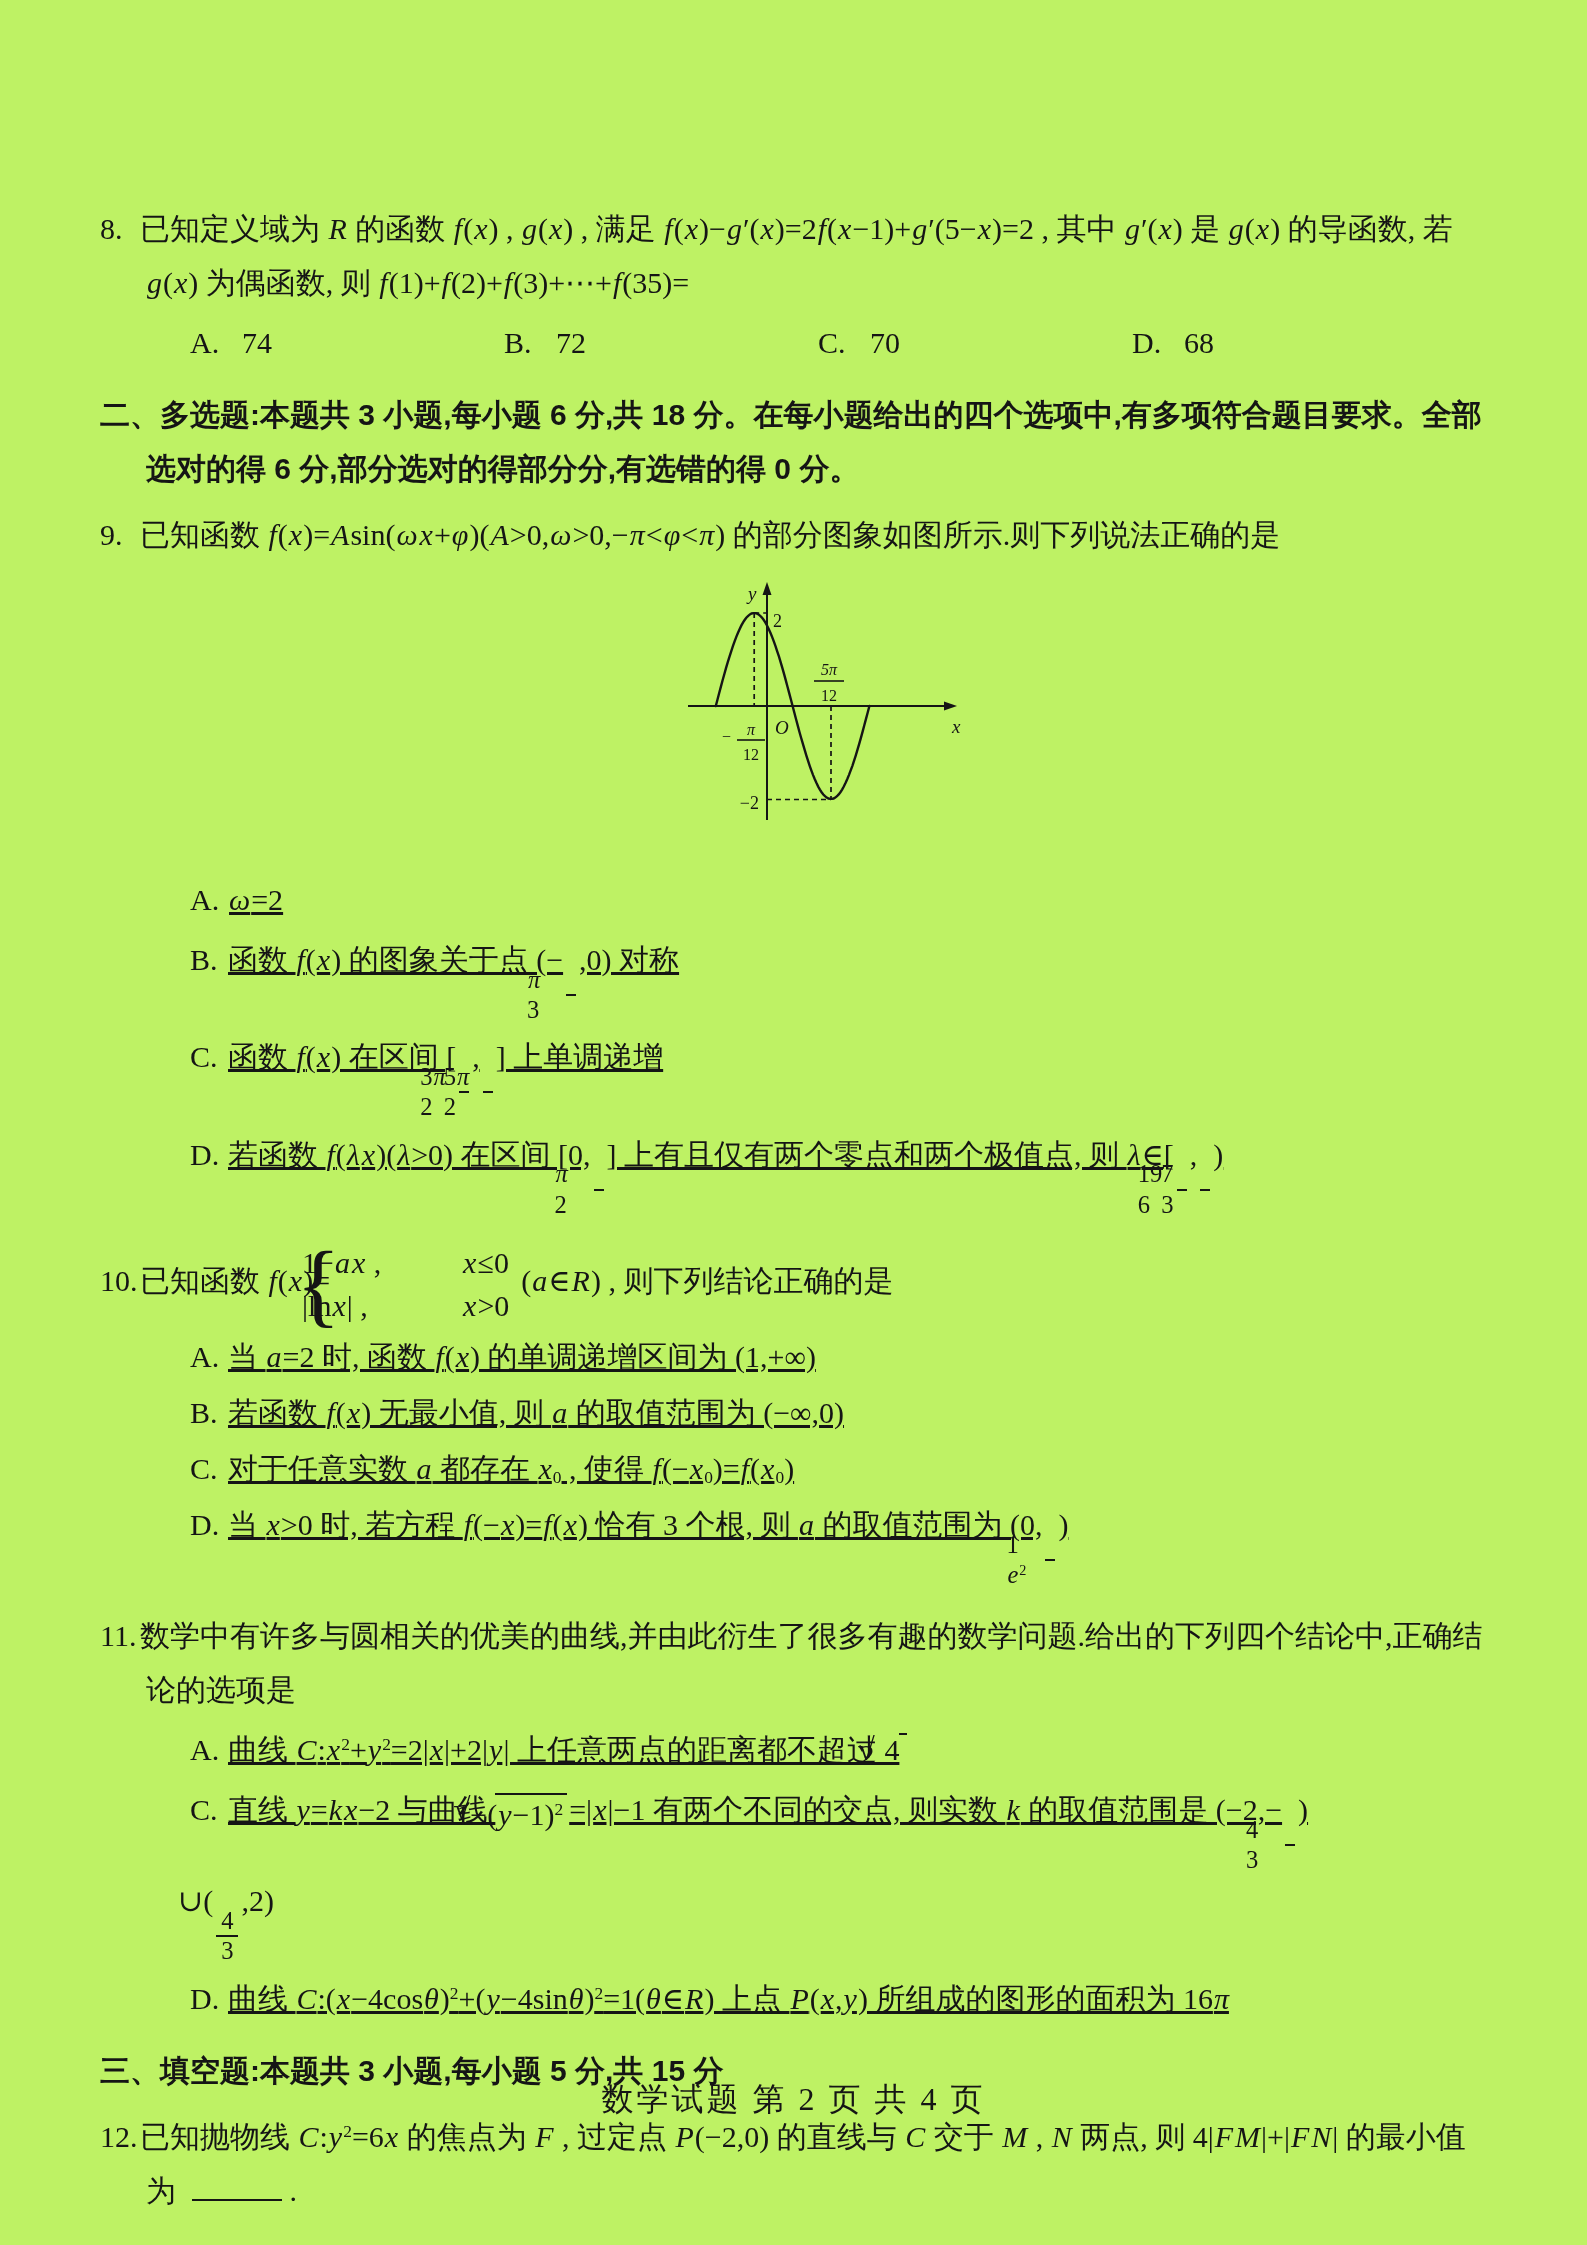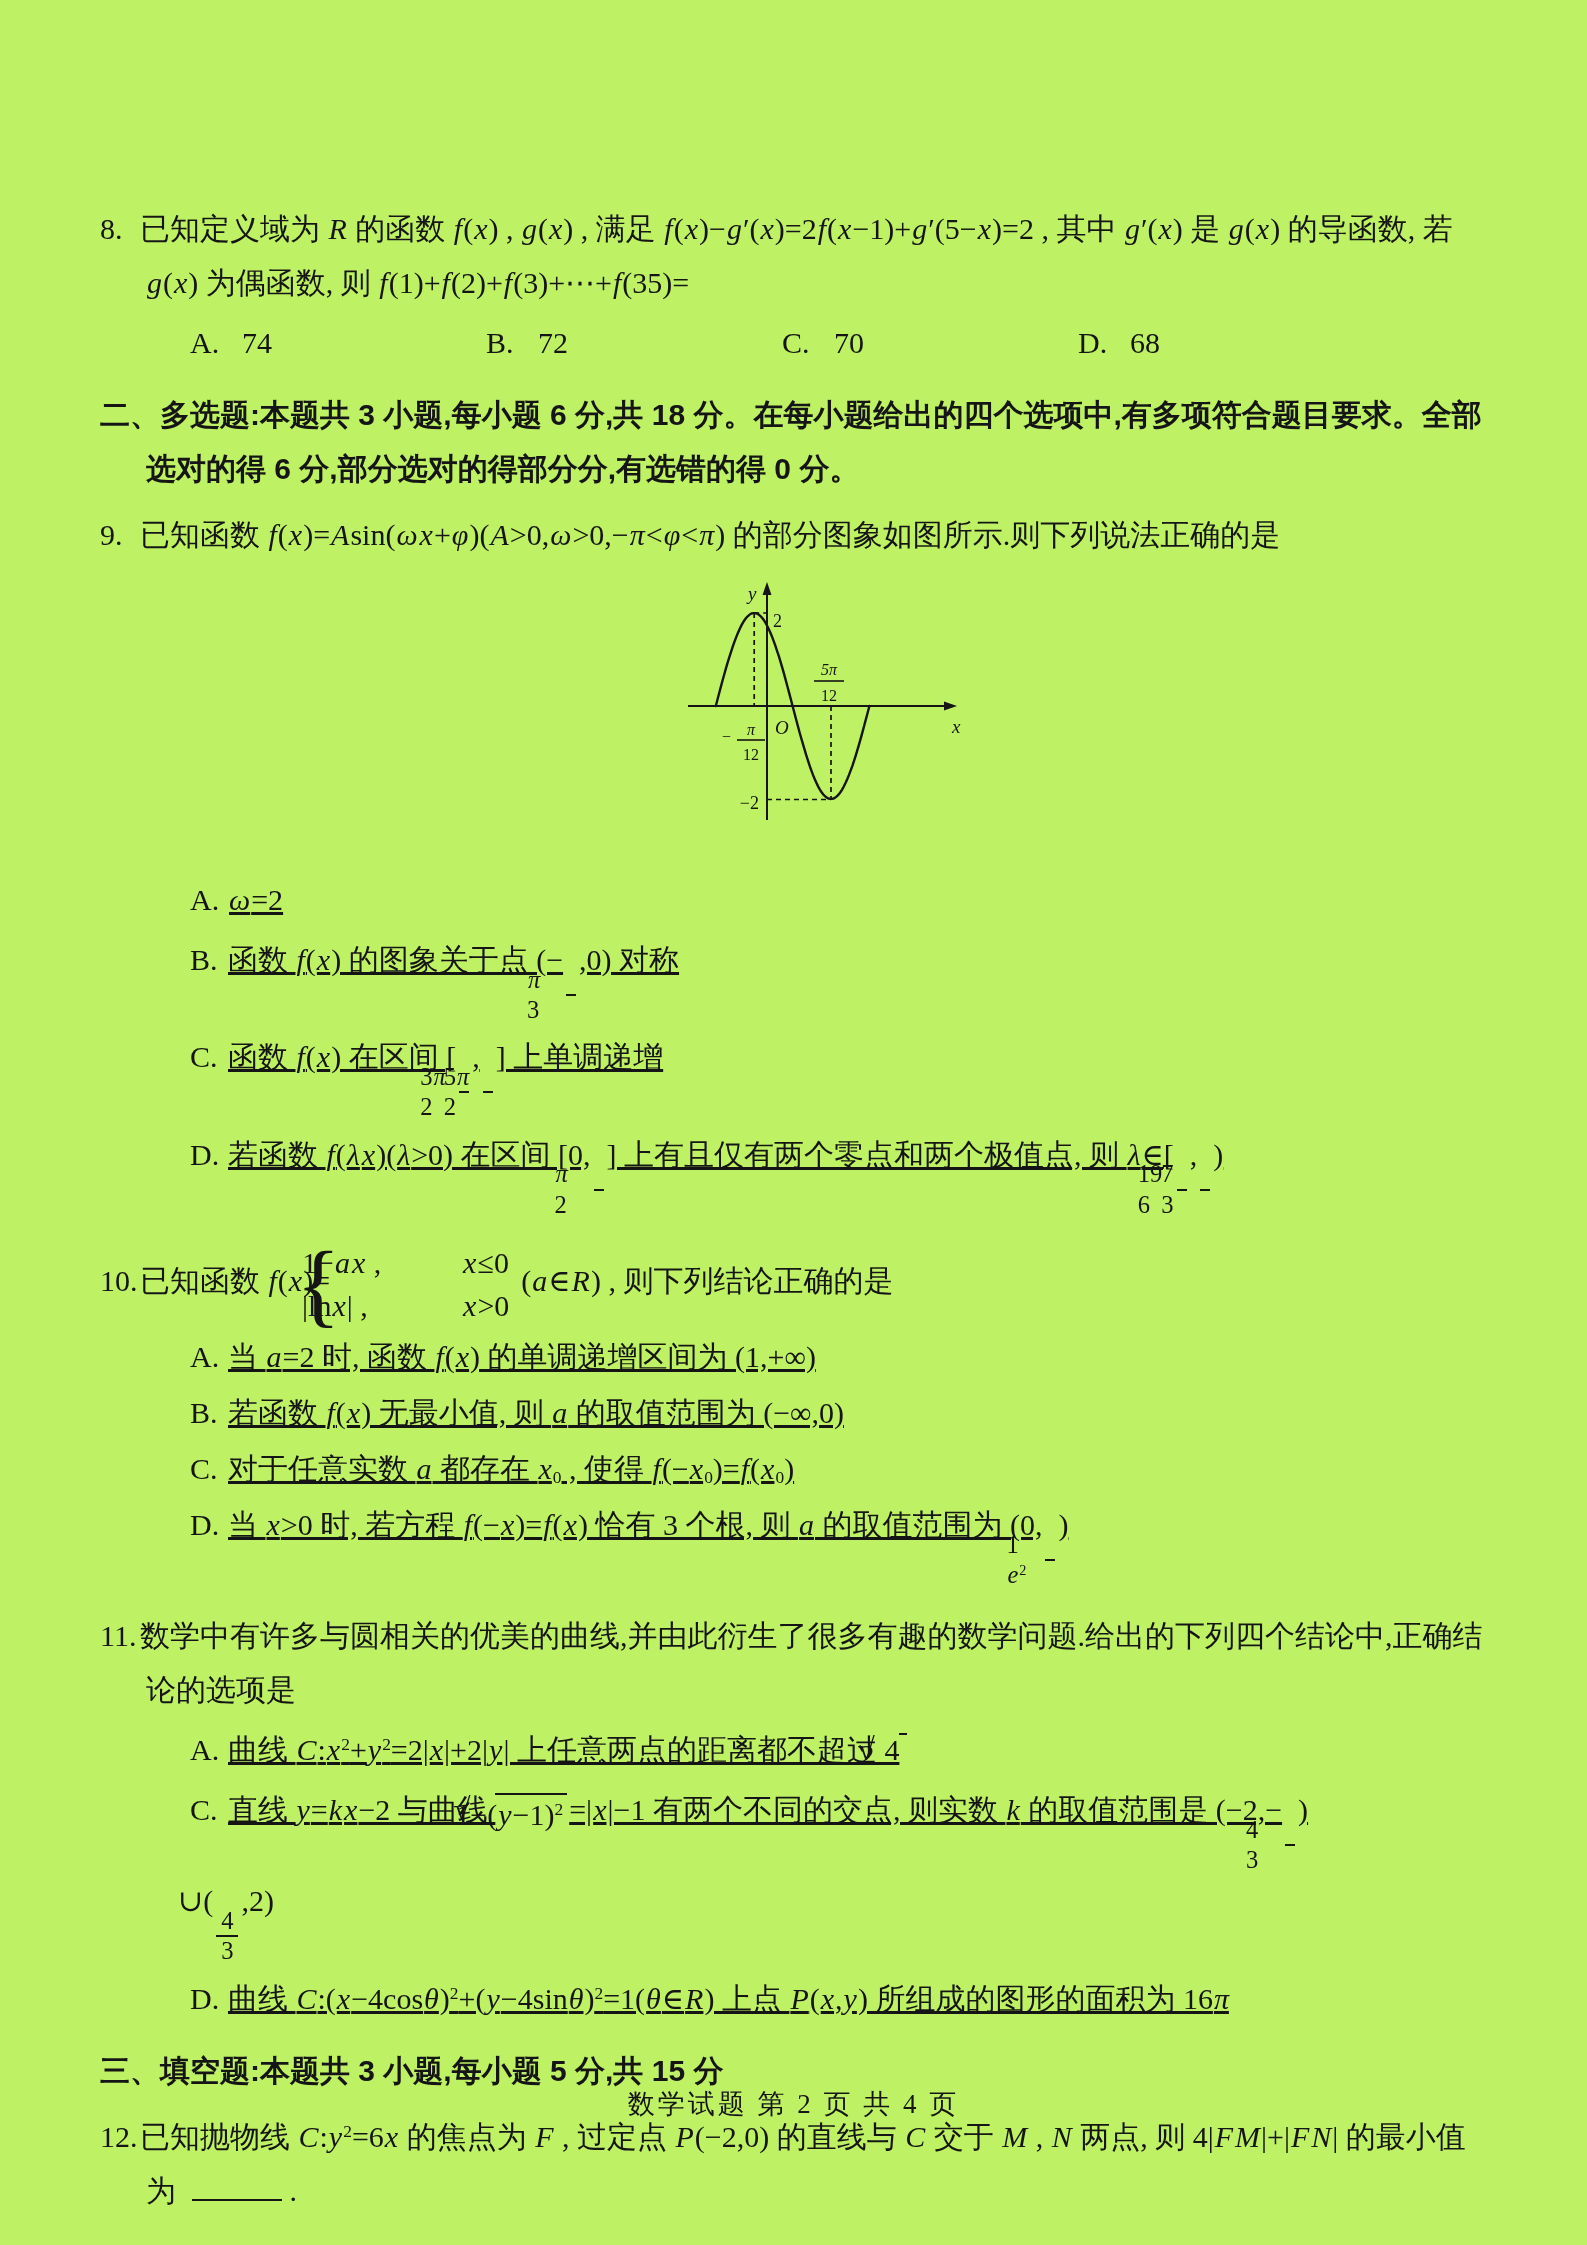--- a/index.html
+++ b/index.html
@@ -11,21 +11,21 @@
   }
   i{font-style:italic;padding:0 1px;}
   sub{font-size:0.58em;vertical-align:-0.22em;}
   sup{font-size:0.58em;vertical-align:0.55em;}
   .sec-title{
     font-family:"Liberation Sans","DejaVu Sans",sans-serif;font-weight:bold;
     padding-left:46px;text-indent:-46px;margin-top:18px;
   }
   .q{padding-left:46px;text-indent:-46px;margin-top:12px;}
   .qnum{display:inline-block;width:40px;text-indent:0;}
-  .opts-row{display:flex;padding-left:90px;margin-top:6px;}
+  .opts-row{display:flex;padding-left:90px;margin-top:6px;gap:18px;}
   .opt-cell{width:296px;}
   .opt-cell .opt-label{margin-right:14px;}
   .opt{padding-left:134px;text-indent:-44px;margin-top:6px;text-decoration:underline;}
   .opt-tight{margin-top:2px;}
   .opt-label{display:inline-block;width:38px;text-indent:0;}
   .cont-line{padding-left:78px;margin-top:0;}
   .graph-wrap{text-align:center;margin:8px 0 4px 40px;}
   
   .frac{display:inline-flex;flex-direction:column;align-items:center;
     vertical-align:-0.72em;line-height:1.15;font-size:0.82em;margin:0 3px;}
@@ -35,21 +35,21 @@
   .rs{line-height:1.1;font-size:1.05em;margin-right:-2px;}
   .rb{border-top:2px solid #151515;padding:0 4px;line-height:1.3;}
   .cases{display:inline-flex;align-items:center;vertical-align:middle;margin:0 12px;justify-content:flex-end;}
   .cbrace{font-size:3.1em;font-weight:300;line-height:0.85;margin-right:6px;}
   .cgrid{display:inline-flex;flex-direction:column;line-height:1.45;}
   .crow{display:flex;}
   .crow span:first-child{min-width:160px;}
   .blank{display:inline-block;width:90px;border-bottom:2px solid #151515;
     height:1.05em;margin:0 8px;vertical-align:baseline;}
   .footer{position:absolute;left:0;right:0;bottom:116px;text-align:center;
-    font-size:27px;letter-spacing:3px;}
+    font-size:32px;letter-spacing:3px;}
   svg text{font-family:"Liberation Serif","DejaVu Serif",serif;fill:#151515;}
 </style>
 </head>
 <body>
 
 <div class="page">
 
   <div class="q">
     <span class="qnum">8.</span><span>已知定义域为 <i>R</i> 的函数 <i>f</i>(<i>x</i>) , <i>g</i>(<i>x</i>) , 满足 <i>f</i>(<i>x</i>)−<i>g</i>′(<i>x</i>)=2<i>f</i>(<i>x</i>−1)+<i>g</i>′(5−<i>x</i>)=2 , 其中 <i>g</i>′(<i>x</i>) 是 <i>g</i>(<i>x</i>) 的导函数, 若 <i>g</i>(<i>x</i>) 为偶函数, 则 <i>f</i>(1)+<i>f</i>(2)+<i>f</i>(3)+⋯+<i>f</i>(35)=</span>
   </div>

